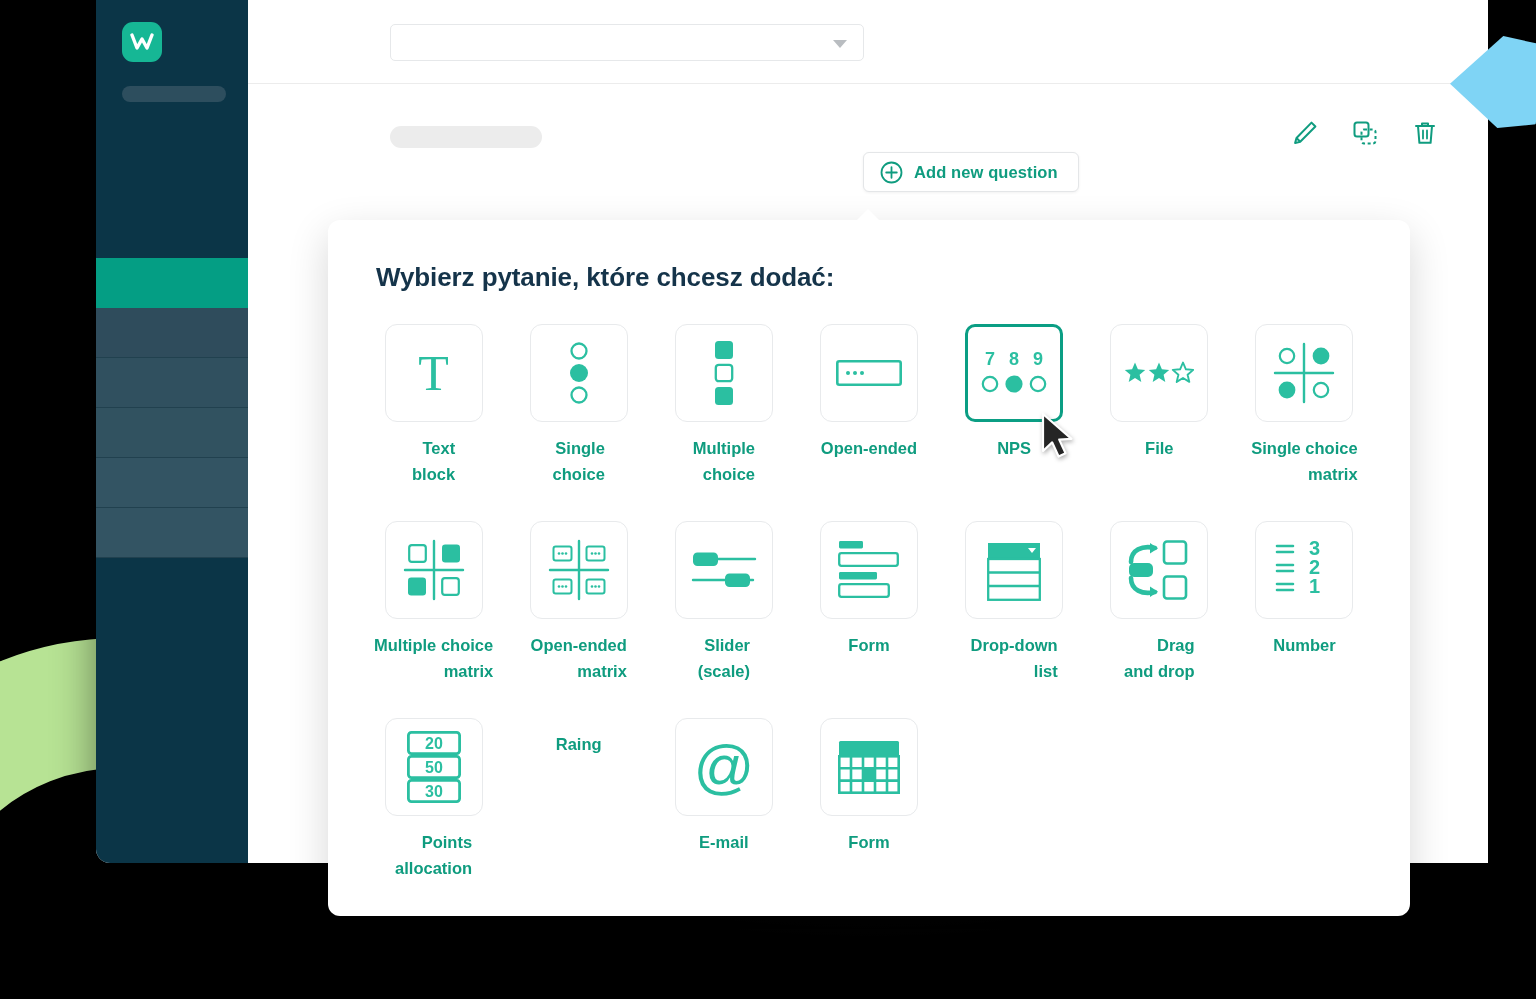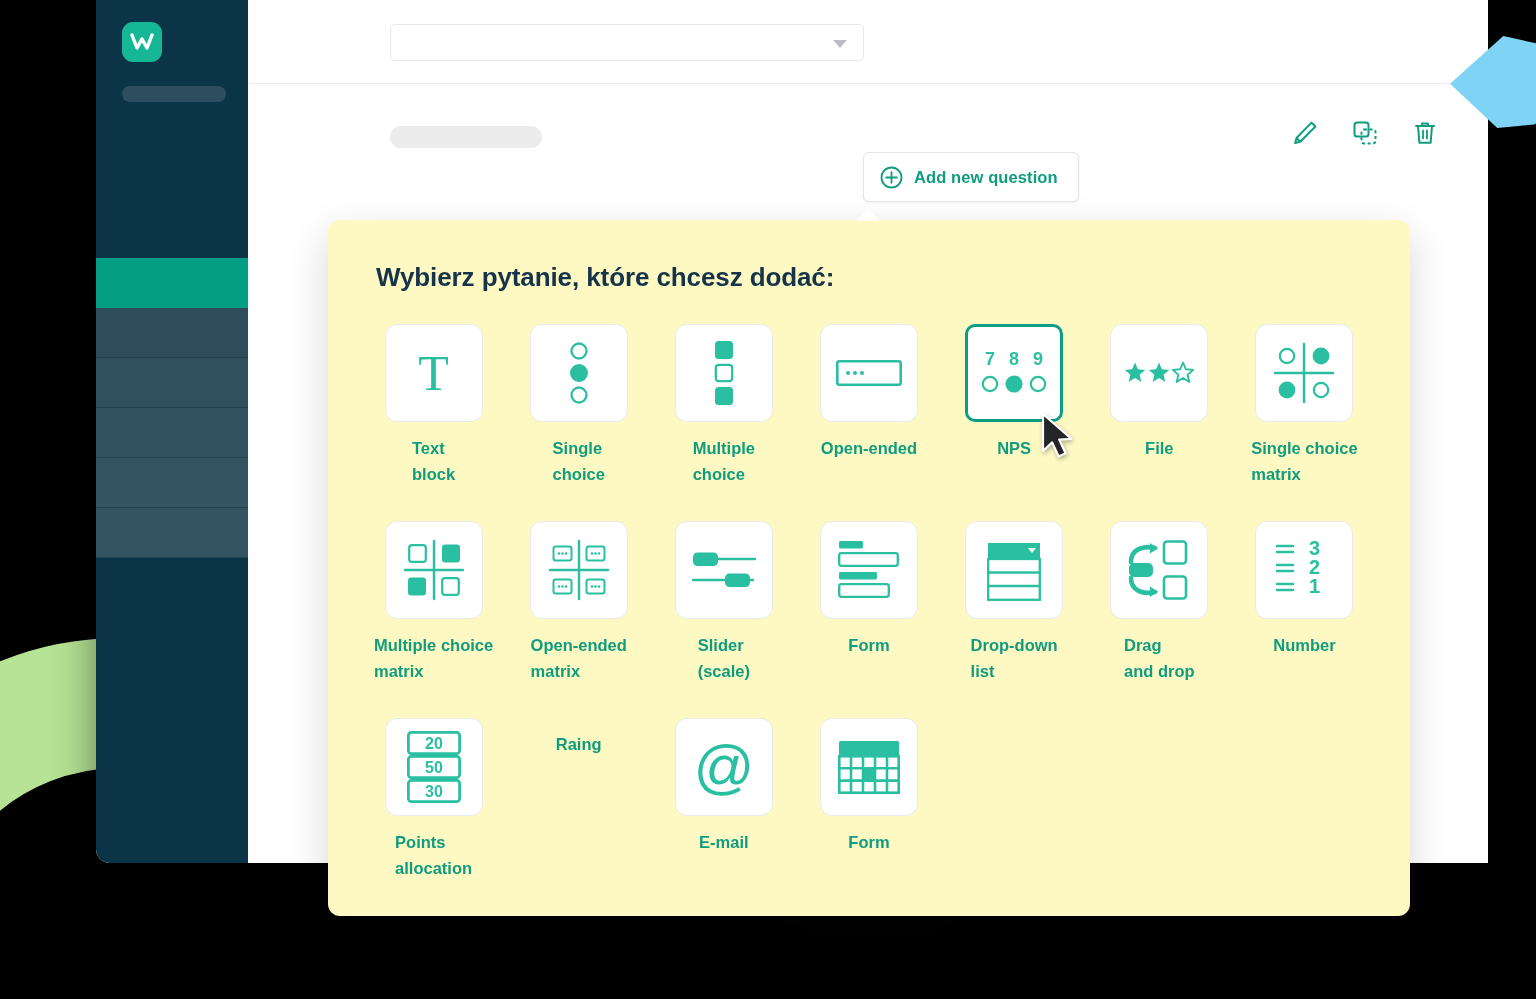--- a/index.html
+++ b/index.html
@@ -157,21 +157,21 @@
   .toolbar-btn {
     width: 30px; height: 30px;
     display: flex; align-items: center; justify-content: center;
     cursor: pointer;
   }
 
   .add-question-btn {
     position: absolute;
     left: 615px;
     top: 152px;
-    height: 50px;
+    height: 40px;
     padding: 0 20px 0 16px;
     background: #ffffff;
     border: 1px solid #e4e6e8;
     border-radius: 6px;
     display: flex;
     align-items: center;
     gap: 11px;
     cursor: pointer;
     box-shadow: 0 1px 3px rgba(0,0,0,0.06);
     z-index: 5;
@@ -183,21 +183,21 @@
     letter-spacing: 0.1px;
   }
 
   
   .picker-panel {
     position: absolute;
     left: 328px;
     top: 220px;
     width: 1082px;
     height: 696px;
-    background: #fef9c3;
+    background: #ffffff;
     border-radius: 12px;
     box-shadow: 0 14px 40px rgba(0,0,0,0.16);
     z-index: 4;
   }
   .panel-notch {
     position: absolute;
     left: 528px;
     top: -11px;
     width: 24px;
     height: 12px;
@@ -243,21 +243,21 @@
     justify-content: center;
     position: relative;
   }
   .tile-cell.selected .tile-box {
     border: 3px solid #0b9e84;
     border-radius: 10px;
   }
 
   .tile-label {
     margin-top: 14px;
-    text-align: left;
+    text-align: right;
     color: #0f9c7f;
     font-size: 16.5px;
     font-weight: bold;
     line-height: 1.55;
     max-width: 140px;
   }
 
   .cursor-arrow {
     position: absolute;
     left: 1040px;

